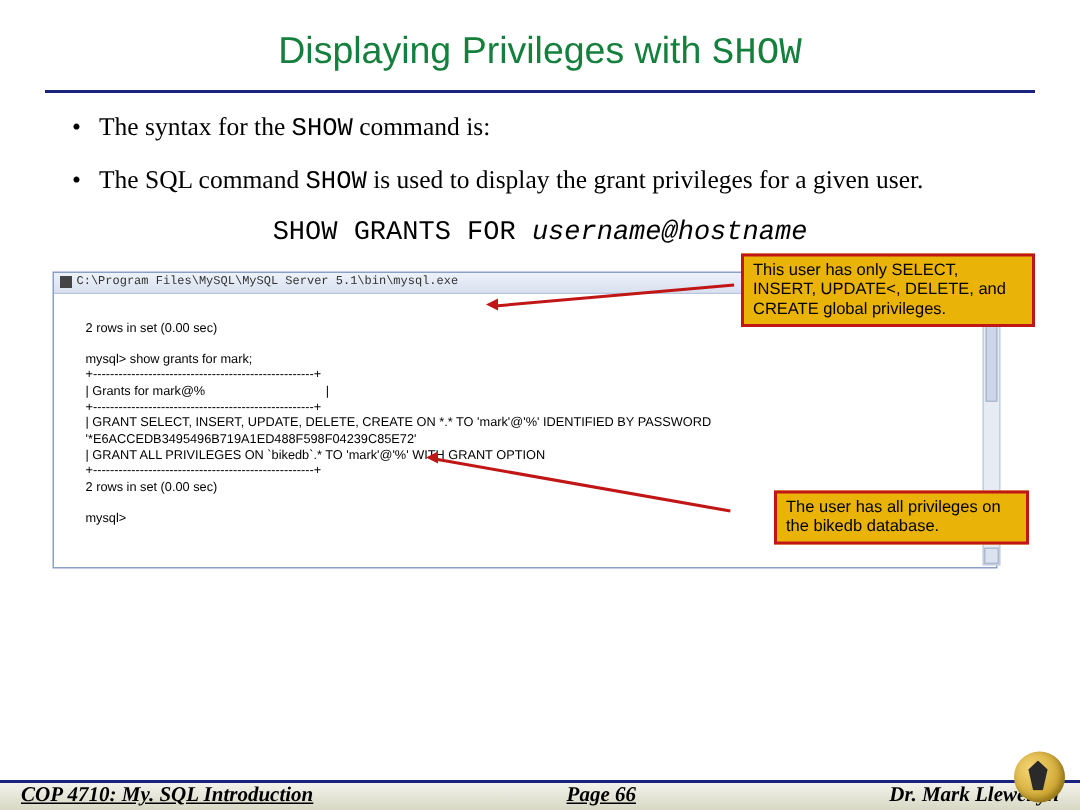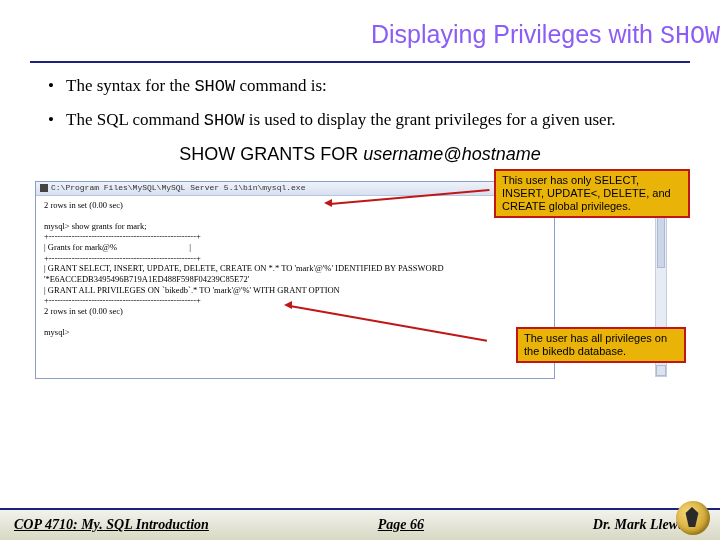--- a/index.html
+++ b/index.html
@@ -5,24 +5,24 @@
   * { margin: 0; padding: 0; box-sizing: border-box; }
   body {
     width: 720px;
     height: 540px;
     font-family: Arial, sans-serif;
     background: #fff;
     position: relative;
     overflow: hidden;
   }
   .title {
-    text-align: right;
+    text-align: center;
     font-size: 25px;
     padding: 20px 0 6px;
-    color: #8b5cf6;
+    color: #15803d;
   }
   .title .mono { font-family: "Courier New", monospace; }
   .hr-top { height: 2px; background: #1a237e; margin: 4px 30px 8px; }
   .content { padding: 0 48px; }
   .bullet {
     font-size: 17px;
     font-family: "Times New Roman", serif;
     margin: 12px 0;
     text-align: justify;
     position: relative;
@@ -30,36 +30,36 @@
     line-height: 1.25;
   }
   .bullet::before {
     content: "•";
     position: absolute;
     left: 0;
     top: 0;
   }
   .bullet .mono { font-family: "Courier New", monospace; }
   .syntax-line {
-    font-family: Liberation Sans, sans-serif;
+    font-family: Liberation Mono, monospace;
     font-size: 18px;
     text-align: center;
     margin: 6px 0 10px;
   }
   .syntax-line .ital { font-style: italic; }
   .terminal-wrap {
     position: relative;
     margin: 4px 30px 0;
     height: 210px;
   }
   .terminal {
     position: absolute;
     left: 5px;
     top: 6px;
-    width: 520px;
+    width: 630px;
     height: 198px;
     border: 1px solid #8aa0c8;
     background: #fff;
     font-family: "Consolas","Courier New", monospace;
     font-size: 8.5px;
     line-height: 1.25;
     padding: 2px 4px;
     overflow: hidden;
   }
   .term-titlebar {
@@ -71,23 +71,23 @@
     padding: 1px 4px;
     color: #333;
     display: flex;
     align-items: center;
     gap: 3px;
   }
   .term-titlebar .ticon {
     width: 8px; height: 8px; background: #444; display: inline-block;
   }
   .terminal pre {
-    font-family: Liberation Serif, serif;
+    font-family: Liberation Sans, sans-serif;
     white-space: pre;
-    margin: 4px;
+    margin: 17px;
   }
   .callout {
     position: absolute;
     border: 2px solid #c01616;
     background: #eab308;
     font-size: 11px;
     font-family: Liberation Sans, sans-serif;
     padding: 3px 6px;
     line-height: 1.2;
     z-index: 4;
@@ -107,21 +107,21 @@
     border-top: 4px solid transparent;
     border-bottom: 4px solid transparent;
     border-right: 8px solid #c01616;
     z-index: 3;
   }
   .footer {
     position: absolute;
     bottom: 0;
     left: 0;
     right: 0;
-    height: 32px;
+    height: 20px;
     border-top: 2px solid #1a237e;
     background: linear-gradient(#f2f2ec,#d8d8c4);
     display: flex;
     align-items: center;
     justify-content: space-between;
     padding: 0 14px;
     font-family: "Times New Roman", serif;
     font-size: 14px;
     font-weight: bold;
     font-style: italic;

